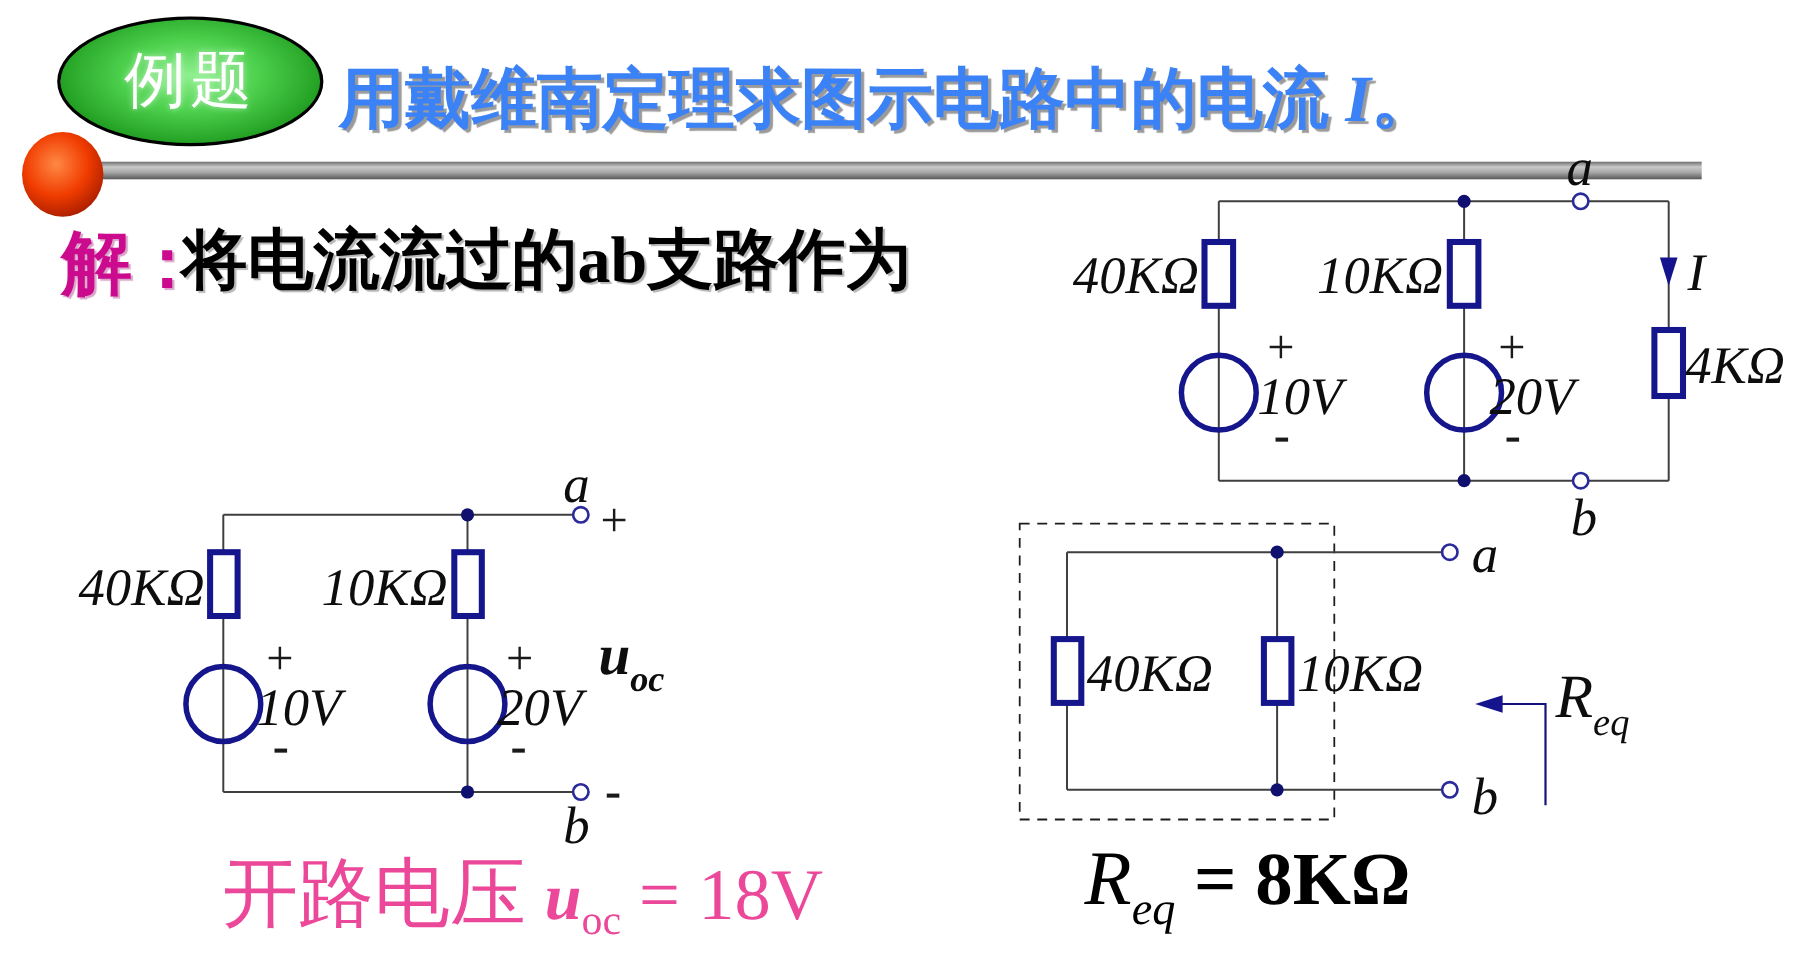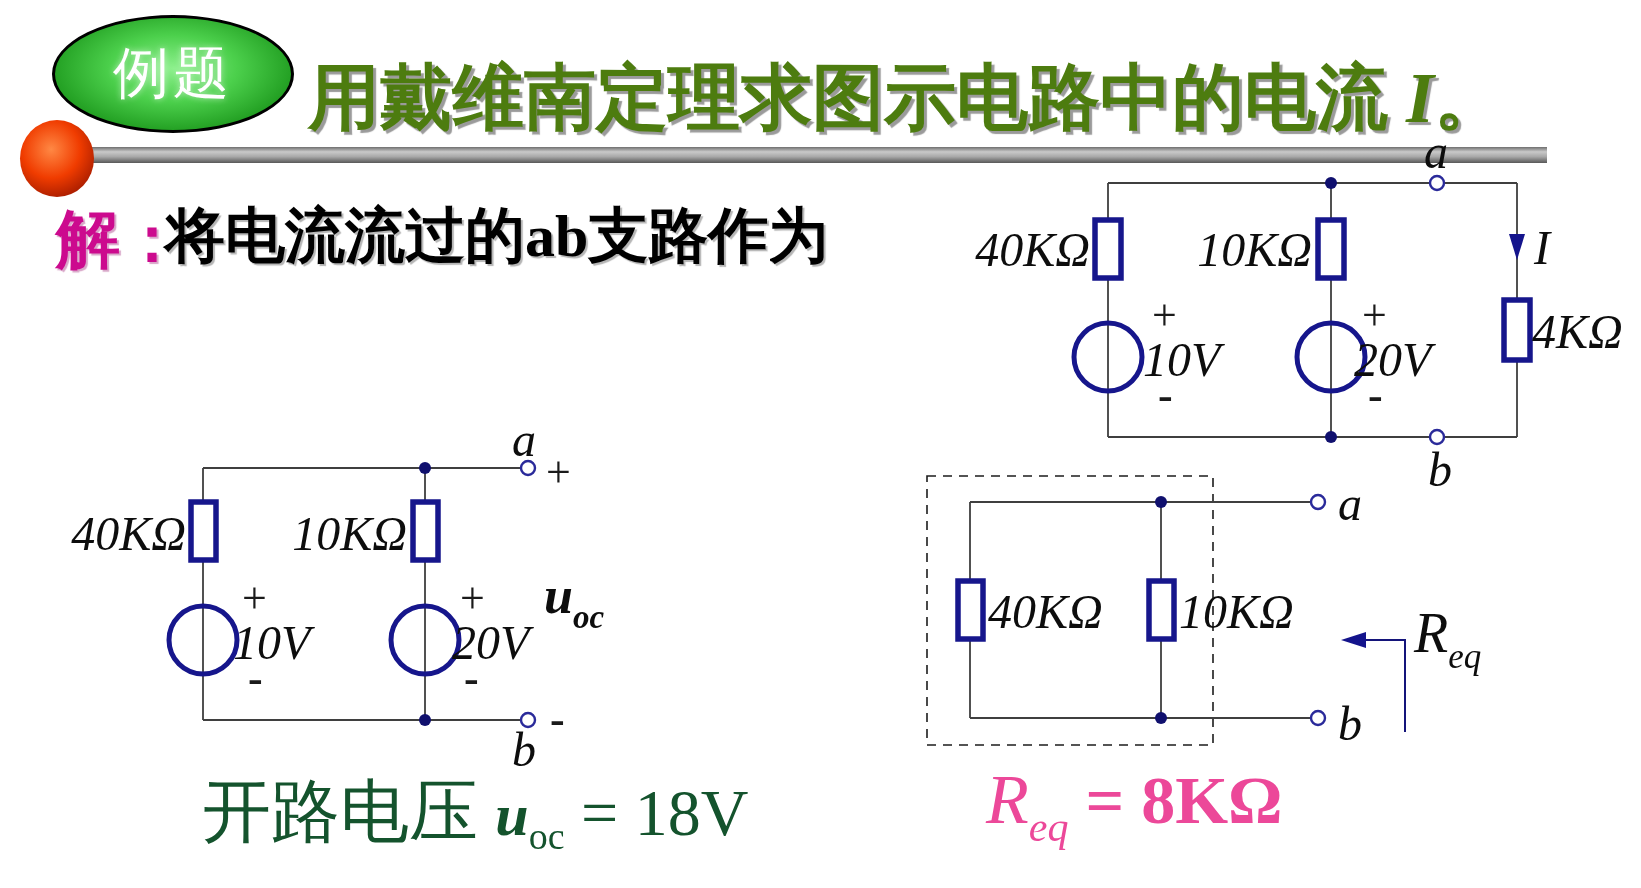--- a/index.html
+++ b/index.html
@@ -19,42 +19,42 @@
   .rule-bar{
     left:82px;top:147px;width:1465px;height:16px;
     background:linear-gradient(180deg,#6f6f6f 0%,#c9c9c9 30%,#a9a9a9 60%,#585858 100%);
   }
   .red-ball{
     left:20px;top:120px;width:74px;height:77px;border-radius:50%;
     background:radial-gradient(circle at 42% 38%, #ff8844 0%, #f03c00 45%, #b02000 75%, #801400 100%);
   }
 
   .slide-title{
-    left:308px;top:50px;font-size:72px;font-weight:700;color:#4d7c0f;
+    left:308px;top:50px;font-size:60px;font-weight:700;color:#3b82f6;
     white-space:nowrap;text-shadow:3px 3px 1px #9a9a9a;
   }
   .slide-title i{font-family:"Liberation Serif",serif}
 
   .solution-prefix{
     left:56px;top:196px;font-size:64px;font-weight:700;color:#cc0a8e;
     text-shadow:2px 2px 1px #d8a6c8;white-space:nowrap;
   }
   .solution-text{
     left:165px;top:198px;font-size:60px;font-weight:700;color:#000;
     line-height:76px;white-space:nowrap;text-shadow:2px 2px 1px #b5b5b5;
   }
 
   
-  .uoc-formula{left:202px;top:766px;color:#14532d;white-space:nowrap}
+  .uoc-formula{left:202px;top:766px;color:#ec4899;white-space:nowrap}
   .uoc-formula .zh{font-size:69px}
   .uoc-formula .var{font-size:60px;font-style:italic;font-weight:700}
   .uoc-formula .sub{font-size:38px;vertical-align:-14px}
   .uoc-formula .val{font-size:66px}
 
-  .req-formula{left:986px;top:760px;color:#ec4899;white-space:nowrap}
+  .req-formula{left:986px;top:760px;color:#000000;white-space:nowrap}
   .req-formula .var{font-size:70px;font-style:italic}
   .req-formula .sub{font-size:42px;font-style:italic;vertical-align:-18px}
   .req-formula .val{font-size:68px;font-weight:700}
 
   
   svg text{font-family:"Liberation Serif",serif}
   .wire{stroke:#3f3f3f;stroke-width:1.8;fill:none}
   .comp{stroke:#16168c;fill:#ffffff;stroke-width:5.5}
   .src{stroke:#16168c;fill:none;stroke-width:5}
   .dot{fill:#10106e;stroke:none}

